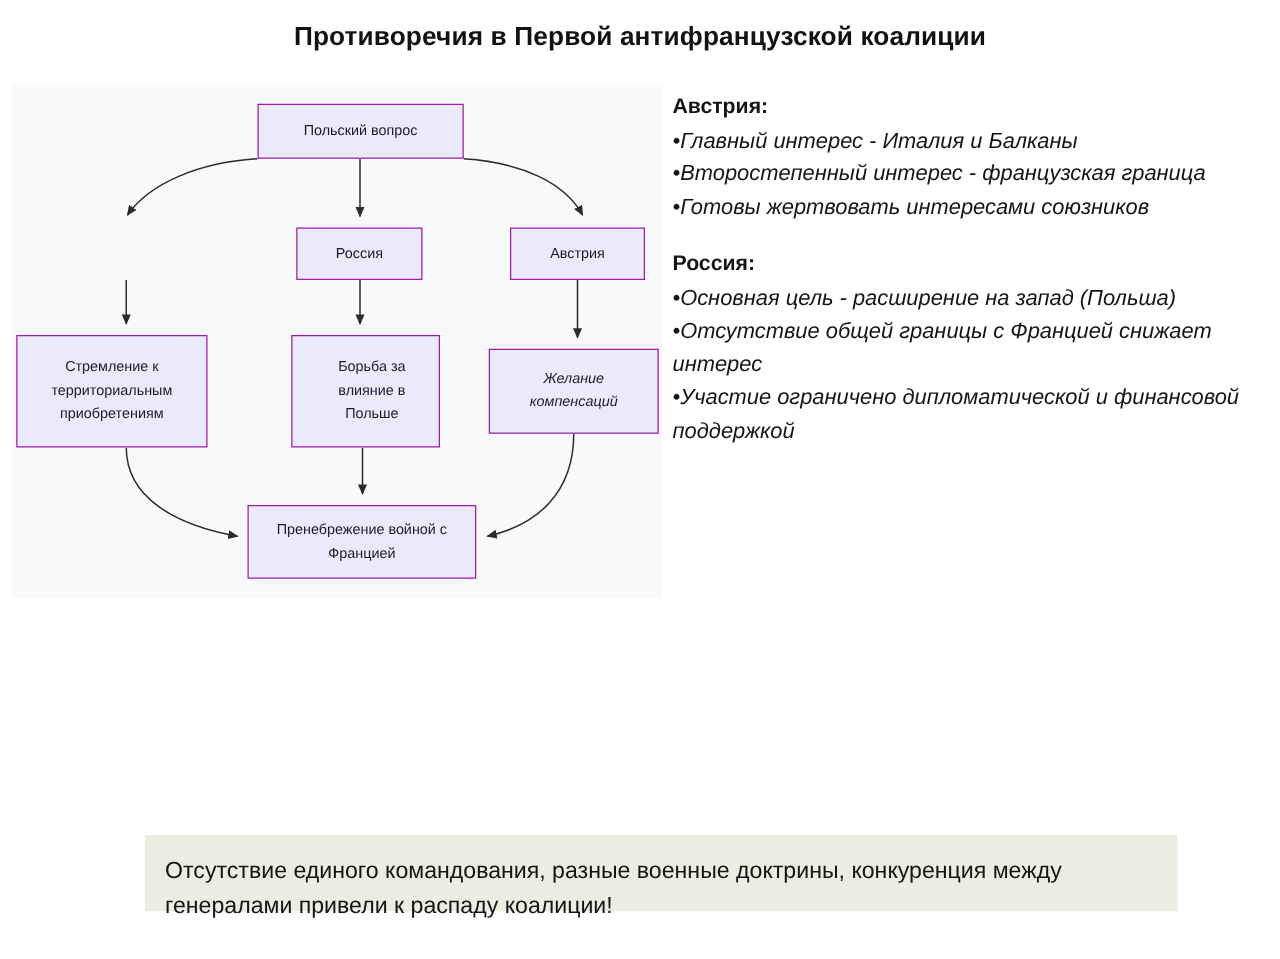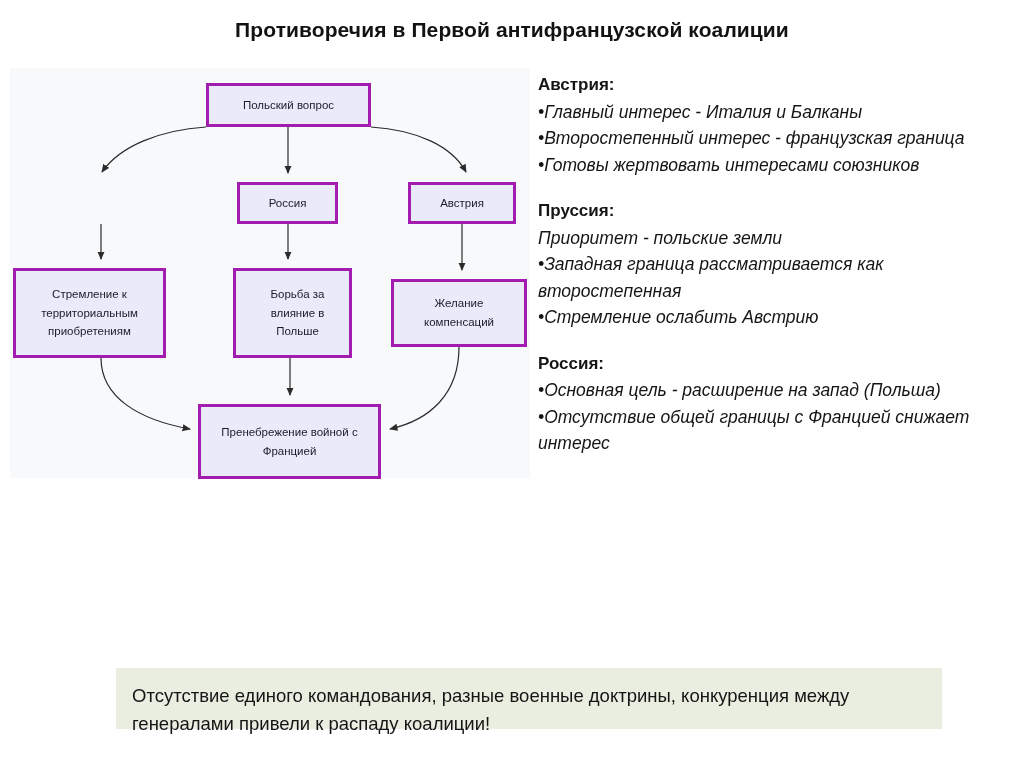--- a/index.html
+++ b/index.html
@@ -41,41 +41,41 @@
   #diagram-svg {
     position: absolute;
     left: 0;
     top: 0;
     width: 520px;
     height: 410px;
   }
   .node-box {
     position: absolute;
     background: #eaeafa;
-    border: 3px solid #a21caf;
+    border: 1px solid #a21caf;
     box-sizing: border-box;
     display: flex;
     align-items: center;
     justify-content: center;
     text-align: center;
     font-size: 11.5px;
     line-height: 1.65;
     color: #1c1c26;
     padding: 2px 6px;
   }
 
   
   #node-polish-question { left: 196px;  top: 15px;  width: 165px; height: 44px; }
   #node-prussia         { left: 36px;   top: 114px; width: 110px; height: 42px; }
   #node-russia          { left: 227px;  top: 114px; width: 101px; height: 42px; }
   #node-austria         { left: 398px;  top: 114px; width: 108px; height: 42px; }
   #node-territory       { left: 3px;    top: 200px; width: 153px; height: 90px; }
   #node-influence       { left: 223px;  top: 200px; width: 119px; height: 90px; padding-left: 16px; }
-  #node-compensation    { left: 381px;  top: 211px; width: 136px; height: 68px; }
-  #node-neglect         { left: 188px;  top: 336px; width: 183px; height: 75px; }
+  #node-compensation    { left: 381px;  top: 211px; width: 136px; height: 68px; font-style: italic; }
+  #node-neglect         { left: 188px;  top: 336px; width: 183px; height: 59px; }
 
   
   #info-column {
     position: absolute;
     left: 538px;
     top: 72px;
     width: 478px;
     font-size: 17.5px;
     line-height: 26.5px;
     color: #151515;
@@ -168,27 +168,22 @@
 
 <div id="info-column">
 
   <div class="info-block">
     <div class="info-heading">Австрия:</div>
     <div class="info-line">•Главный интерес - Италия и Балканы</div>
     <div class="info-line">•Второстепенный интерес - французская граница</div>
     <div class="info-line">•Готовы жертвовать интересами союзников</div>
   </div>
 
-  <div class="info-block">
-    <div class="info-heading">Пруссия:</div>
-    <div class="info-line">Приоритет - польские земли</div>
-    <div class="info-line">•Западная граница рассматривается как второстепенная</div>
-    <div class="info-line">•Стремление ослабить Австрию</div>
-  </div>
 
   <div class="info-block">
     <div class="info-heading">Россия:</div>
     <div class="info-line">•Основная цель - расширение на запад (Польша)</div>
     <div class="info-line">•Отсутствие общей границы с Францией снижает интерес</div>
+    <div class="info-line">•Участие ограничено дипломатической и финансовой поддержкой</div>
   </div>
 </div>
 
 <div id="conclusion-banner">Отсутствие единого командования, разные военные доктрины, конкуренция между генералами привели к распаду коалиции!</div>
 
 </body></html>

